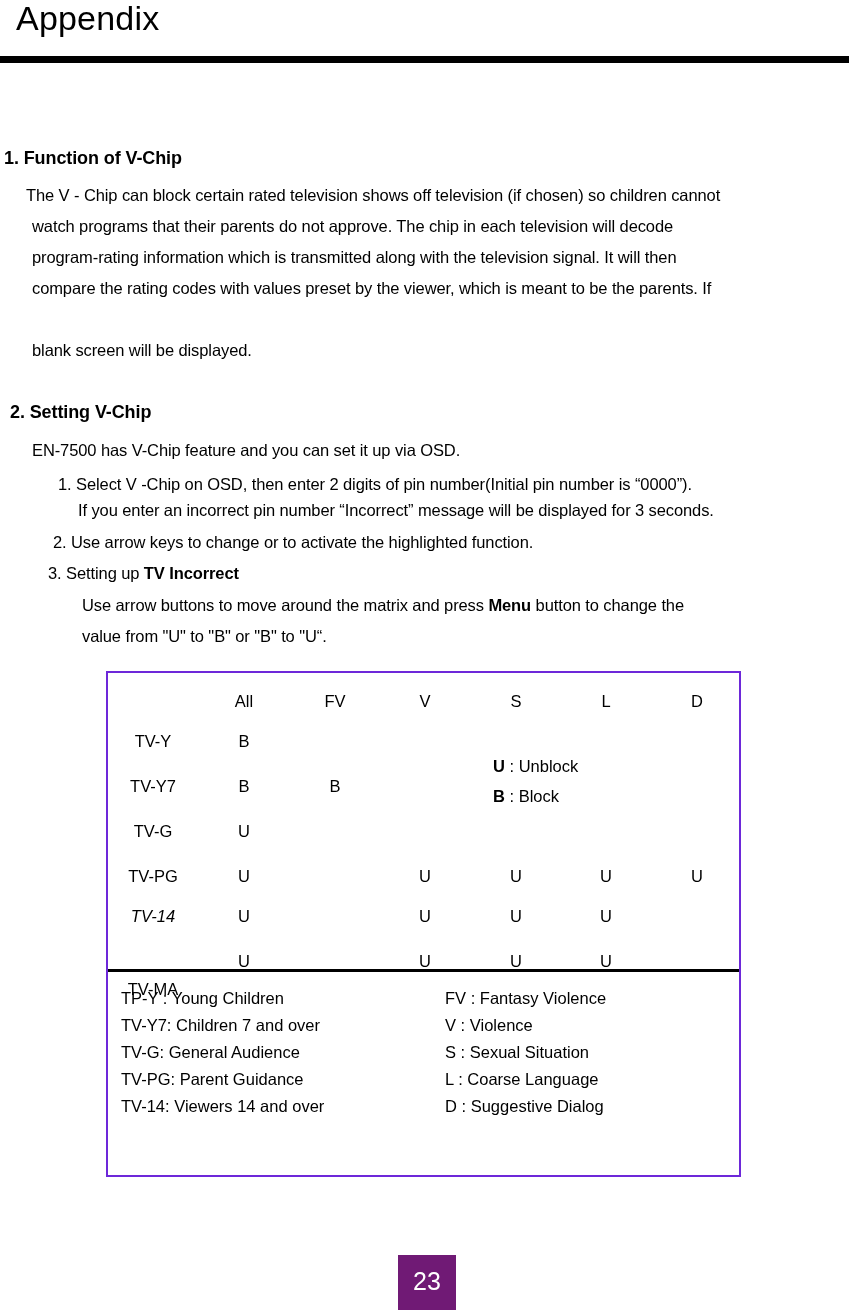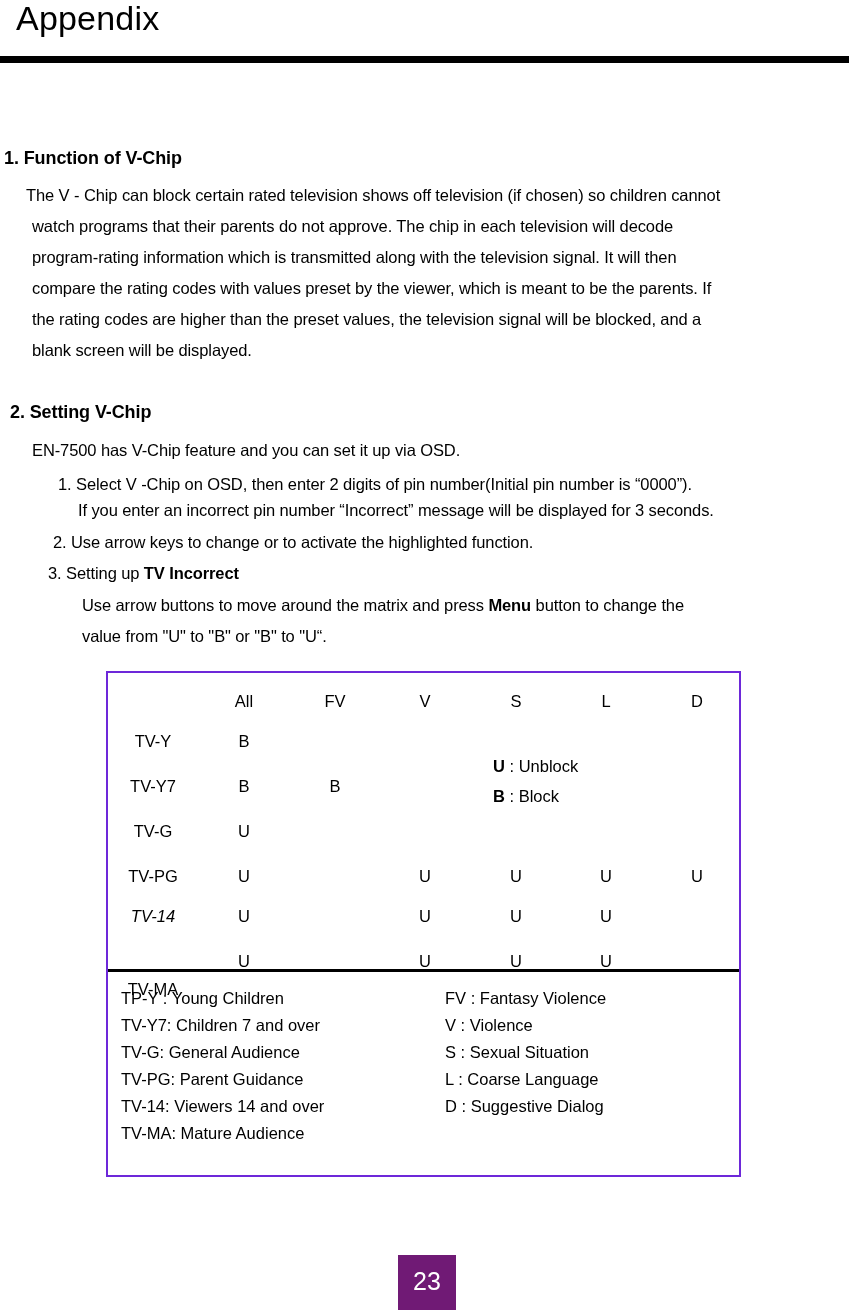--- a/index.html
+++ b/index.html
@@ -142,21 +142,20 @@
 
   <div class="appendix-title">Appendix</div>
   <div class="header-rule"></div>
 
   <div class="heading1" style="top:146px;">1. Function of V-Chip</div>
 
   <div class="para" style="left:26px; top:180px;">The V - Chip can block certain rated television shows off television (if chosen) so children cannot</div>
   <div class="para" style="left:32px; top:211px;">watch programs that their parents do not approve. The chip in each television will decode</div>
   <div class="para" style="left:32px; top:242px;">program-rating information which is transmitted along with the television signal. It will then</div>
   <div class="para" style="left:32px; top:273px;">compare the rating codes with values preset by the viewer, which is meant to be the parents. If</div>
-  <div class="para" style="left:32px; top:304px;">the rating codes are higher than the preset values, the television signal will be blocked, and a</div>
   <div class="para" style="left:32px; top:335px;">blank screen will be displayed.</div>
 
   <div class="heading1" style="left:10px; top:400px;">2. Setting V-Chip</div>
 
   <div class="para" style="left:32px; top:435px;">EN-7500 has V-Chip feature and you can set it up via OSD.</div>
 
   <div class="para" style="left:58px; top:469px;">1. Select V -Chip on OSD, then enter 2 digits of pin number(Initial pin number is “0000”).</div>
   <div class="para" style="left:78px; top:495px;">If you enter an incorrect pin number “Incorrect” message will be displayed for 3 seconds.</div>
   <div class="para" style="left:53px; top:527px;">2. Use arrow keys to change or to activate the highlighted function.</div>
 
@@ -211,21 +210,20 @@
       <div class="ub-legend" style="left:385px; top:113px;"><b>B</b><span> : </span><span>Block</span></div>
 
     </div>
 
     <div class="legend-area">
       <div class="legend-line" style="left:13px; top:13px;">TP-Y : Young Children</div>
       <div class="legend-line" style="left:13px; top:40px;">TV-Y7: Children 7 and over</div>
       <div class="legend-line" style="left:13px; top:67px;">TV-G: General Audience</div>
       <div class="legend-line" style="left:13px; top:94px;">TV-PG: Parent Guidance</div>
       <div class="legend-line" style="left:13px; top:121px;">TV-14: Viewers 14 and over</div>
-      <div class="legend-line" style="left:13px; top:148px;">TV-MA: Mature Audience</div>
 
       <div class="legend-line" style="left:337px; top:13px;">FV : Fantasy Violence</div>
       <div class="legend-line" style="left:337px; top:40px;">V : Violence</div>
       <div class="legend-line" style="left:337px; top:67px;">S : Sexual Situation</div>
       <div class="legend-line" style="left:337px; top:94px;">L : Coarse Language</div>
       <div class="legend-line" style="left:337px; top:121px;">D : Suggestive Dialog</div>
     </div>
 
   </div>
 

